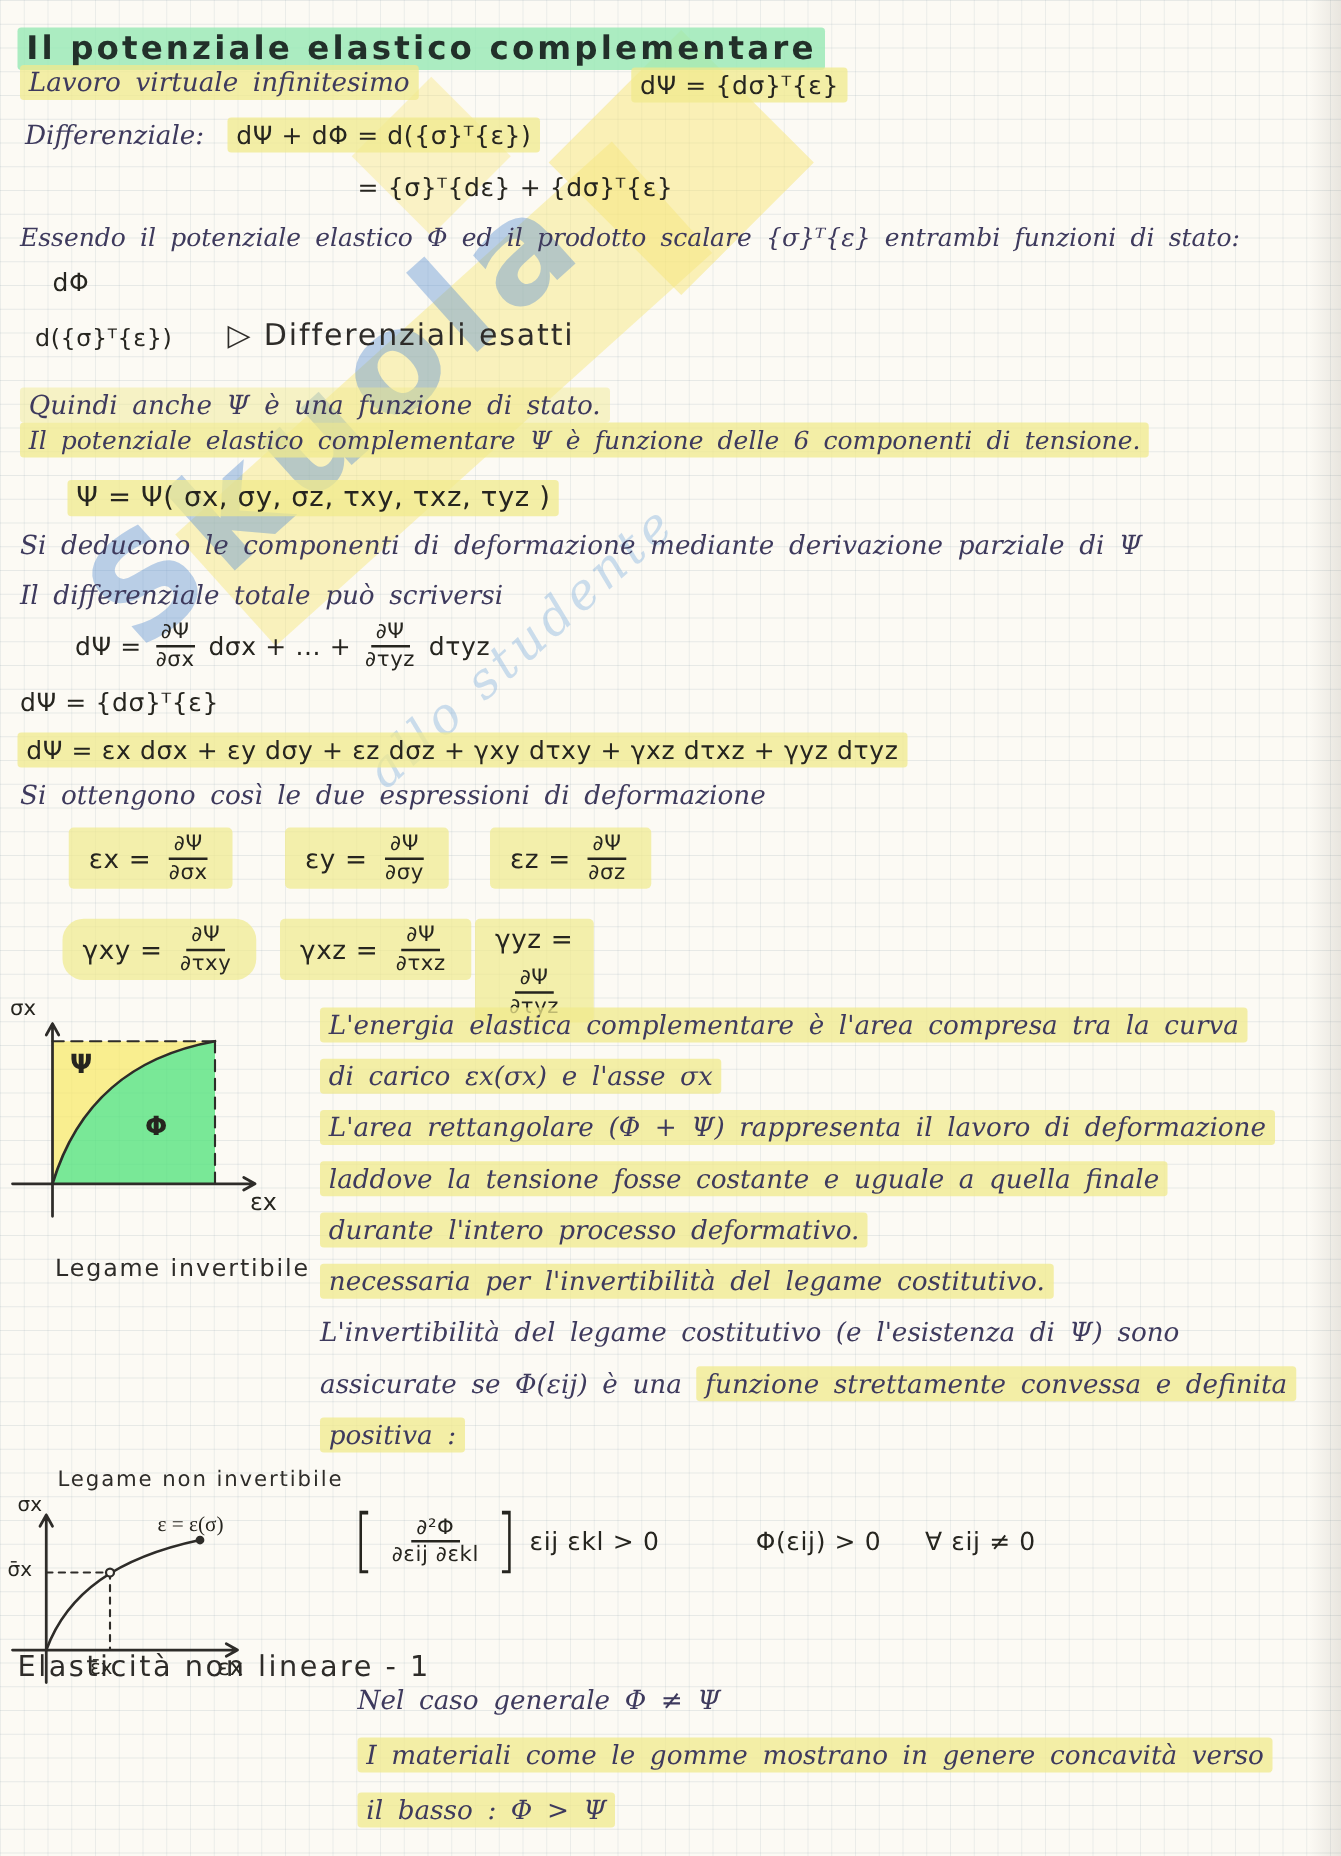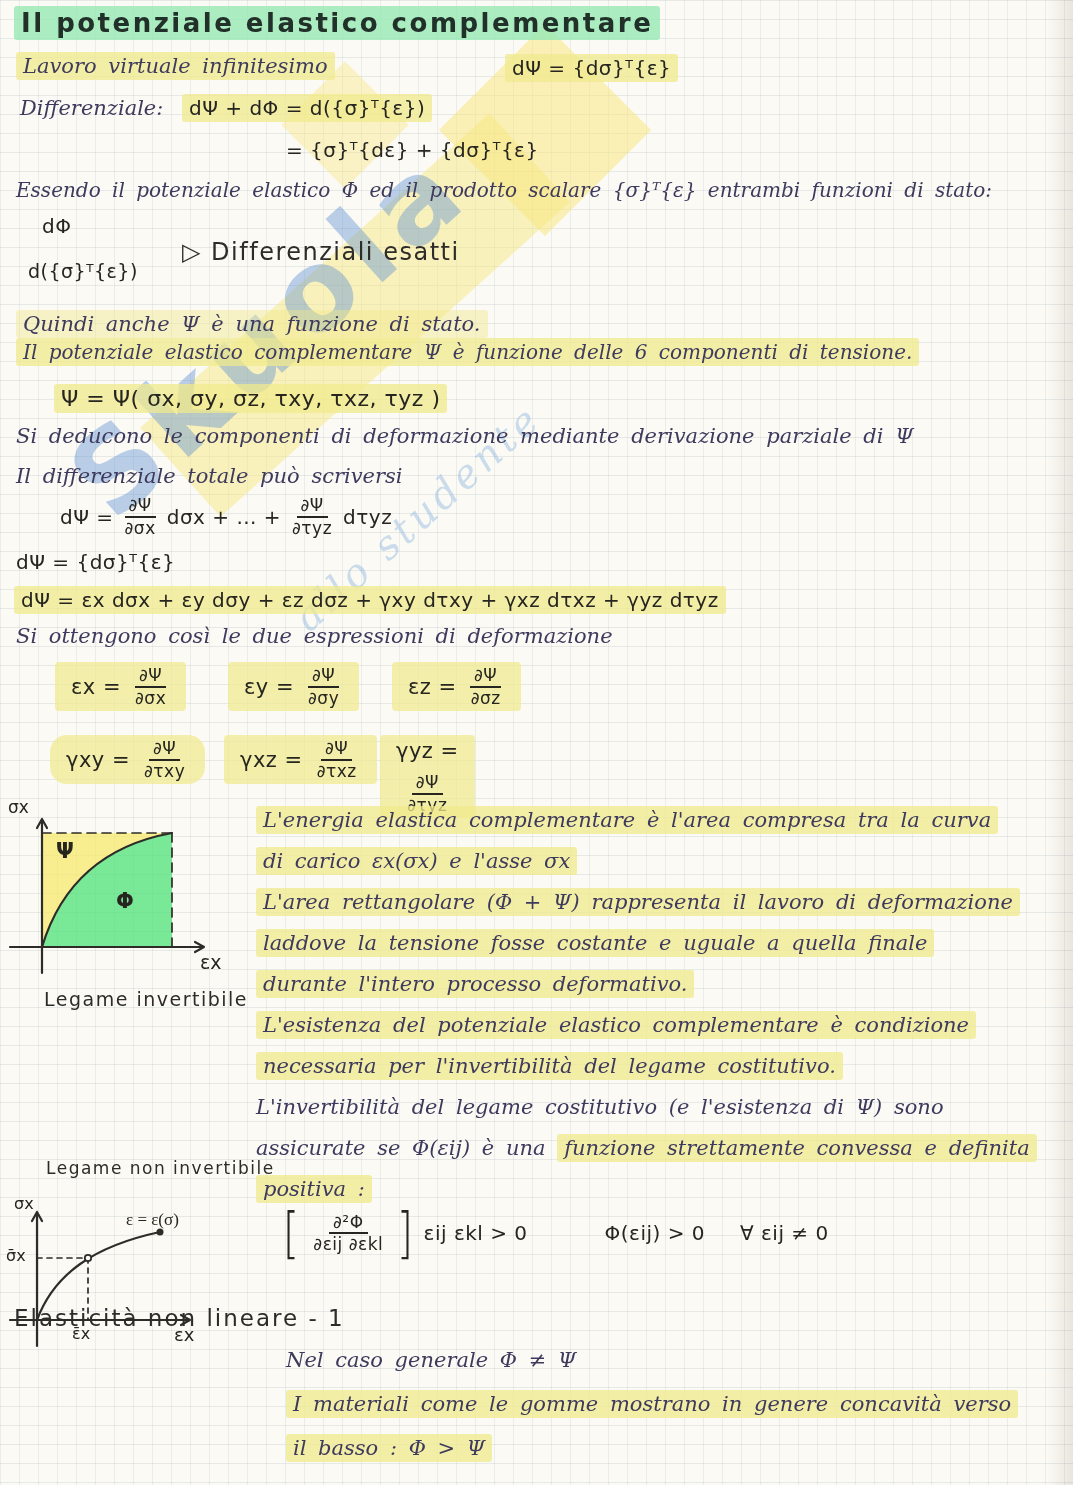--- a/index.html
+++ b/index.html
@@ -31,21 +31,21 @@
     color:rgba(84,140,210,.40);font-family:"DejaVu Sans",sans-serif;}
   .wm-script{left:300px;top:600px;transform:rotate(-42deg);transform-origin:left center;
     font-style:italic;font-size:40px;letter-spacing:4px;
     color:rgba(120,170,220,.38);font-family:"DejaVu Serif",serif;}
 
   
   .abs{position:absolute;z-index:2;}
   .hand{font-family:"DejaVu Serif",serif;font-style:italic;font-size:21px;
     color:#3e3a5d;word-spacing:5px;white-space:nowrap;}
   .print{font-family:"DejaVu Sans",sans-serif;font-size:19px;color:#2e2c29;
-    letter-spacing:1.5px;white-space:nowrap;}
+    letter-spacing:1.5px;white-space:nowrap;margin-top:16px;}
   .formula{font-family:"DejaVu Sans",sans-serif;font-size:20px;color:#26251f;
     white-space:nowrap;letter-spacing:.5px;}
   .big{font-size:26px;letter-spacing:2.5px;font-weight:600;color:#22302a;}
   .hl{background:rgba(240,233,140,.75);padding:2px 7px;border-radius:3px;}
   .hl-soft{background:rgba(240,233,140,.45);padding:2px 7px;border-radius:3px;}
   .hl-green{background:rgba(150,232,180,.8);}
 
   .frac{display:inline-flex;flex-direction:column;align-items:center;
     line-height:1.1;font-size:17px;vertical-align:middle;}
   .frac .num{padding:0 4px 1px;border-bottom:2px solid #26251f;}
@@ -193,21 +193,20 @@
     <span class="lbl" style="top:94px;left:112px;font-size:21px;font-weight:bold;">Φ</span>
     <span class="lbl" style="top:156px;left:196px;font-size:19px;">εx</span>
   </div>
 
   <div class="abs para hand" style="top:800px;left:240px;width:833px;">
     <div class="pline"><span class="hl">L'energia elastica complementare è l'area compresa tra la curva</span></div>
     <div class="pline"><span class="hl">di carico εx(σx) e l'asse σx</span></div>
     <div class="pline"><span class="hl">L'area rettangolare (Φ + Ψ) rappresenta il lavoro di deformazione</span></div>
     <div class="pline"><span class="hl">laddove la tensione fosse costante e uguale a quella finale</span></div>
     <div class="pline"><span class="hl">durante l'intero processo deformativo.</span></div>
-    <div class="pline"><span class="hl">L'esistenza del potenziale elastico complementare è condizione</span></div>
     <div class="pline"><span class="hl">necessaria per l'invertibilità del legame costitutivo.</span></div>
     <div class="pline"><span>L'invertibilità del legame costitutivo (e l'esistenza di Ψ) sono</span></div>
     <div class="pline">
       <span>assicurate se Φ(εij) è una</span>
       <span class="hl">funzione strettamente convessa e definita</span>
     </div>
     <div class="pline"><span class="hl">positiva :</span></div>
   </div>
 
   <div class="abs print" style="top:988px;left:44px;">Legame invertibile</div>

